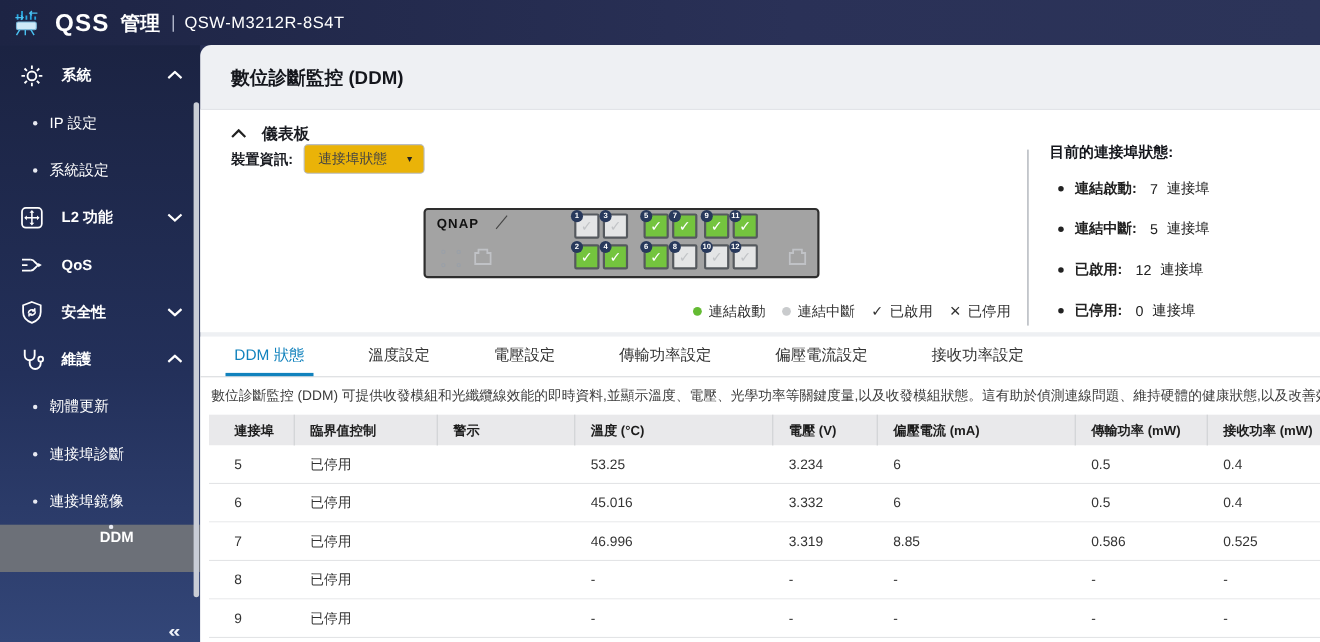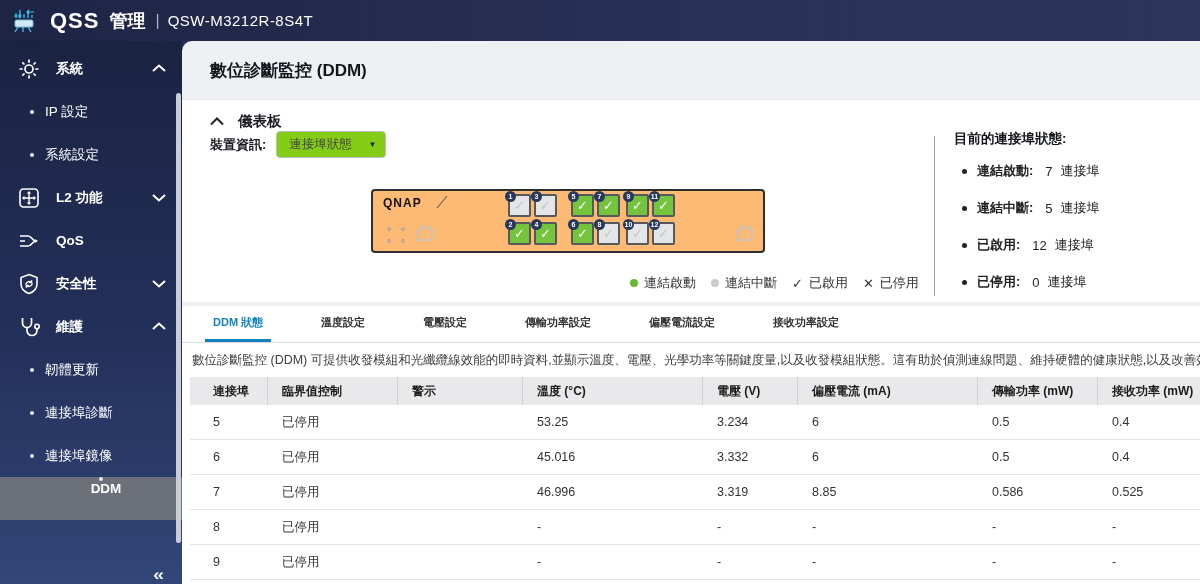--- a/index.html
+++ b/index.html
@@ -47,26 +47,26 @@
   
   .dashboard { position:relative; background:#fff; height:202px; margin-bottom:4px; }
   .dash-head { position:absolute; top:12px; left:28px; display:flex; align-items:center;
     cursor:pointer; }
   .dash-head .chev { width:14px; height:9px; margin-right:14px; }
   .dash-title { font-size:14.5px; font-weight:bold; color:#1a1c22; }
   .device-info { position:absolute; top:31px; left:28px; display:flex; align-items:center; }
   .di-label { font-size:13px; font-weight:bold; color:#1a1c22; margin-right:10px; }
   .di-select { display:flex; align-items:center; border:1px solid #b9bdc4; border-radius:4px;
     height:27px; padding:0 9px 0 12px; font-size:12.5px; color:#444; cursor:pointer;
-    background:#84cc16; min-width:110px; justify-content:space-between; }
+    background:#eab308; min-width:110px; justify-content:space-between; }
   .di-caret { font-size:8px; color:#222; margin-left:12px; }
 
   
-  .switch-box { position:absolute; left:189px; top:89px; width:394px; height:64px;
-    border:2px solid #2e2e2e; border-radius:4px; background:#fdba74; }
+  .switch-box { position:absolute; left:203px; top:89px; width:360px; height:64px;
+    border:2px solid #2e2e2e; border-radius:4px; background:#a3a3a3; }
   .qnap-logo { position:absolute; top:5px; left:10px; font-size:12px; font-weight:bold;
     letter-spacing:1px; color:#101010; font-family:"Liberation Sans",sans-serif; }
   .qnap-slash { position:absolute; top:4px; left:62px; width:14px; height:14px; }
   .led-grid { position:absolute; left:14px; top:36px; width:22px; height:18px;
     display:grid; grid-template-columns:1fr 1fr; gap:5px; }
   .led { width:4px; height:4px; border-radius:50%; border:1px solid #9aa0a8; }
   .rj45 { position:absolute; width:24px; height:24px; }
   .rj45.left { left:40px; top:30px; }
   .rj45.right { right:6px; top:30px; }
   .port-group { position:absolute; top:3px; display:grid;
@@ -100,21 +100,21 @@
     margin:0 0 19px 8px; }
   .sbullet { width:5px; height:5px; border-radius:50%; background:#222; margin-right:10px; }
   .slabel { font-weight:bold; margin-right:12px; }
   .svalue { margin-right:8px; }
 
   
   .ddm-section { background:#fff; min-height:280px; }
   .tabs { display:flex; height:37px; align-items:stretch; padding-left:23px;
     border-bottom:1px solid #d9dbde; }
   .tab { display:flex; align-items:center; padding:0 8px; margin-right:42px;
-    font-size:11px; font-weight:bold; color:#333; cursor:pointer;
+    font-size:14px; font-weight:normal; color:#333; cursor:pointer;
     border-bottom:3px solid transparent; }
   .tab.active { color:#1182bd; border-bottom-color:#1182bd; }
   .description { font-size:12.5px; color:#3c3c3c; padding:9px 4px 8px 10px;
     white-space:nowrap; overflow:hidden; }
 
   .ddm-table { width:1010px; margin-left:8px; }
   .trow { display:grid;
     grid-template-columns:78px 130px 125px 180px 95px 180px 120px 102px; }
   .trow.head { background:#e9e9eb; height:28px; }
   .trow.head .cell { font-weight:bold; font-size:12px; color:#1c1c1c;

